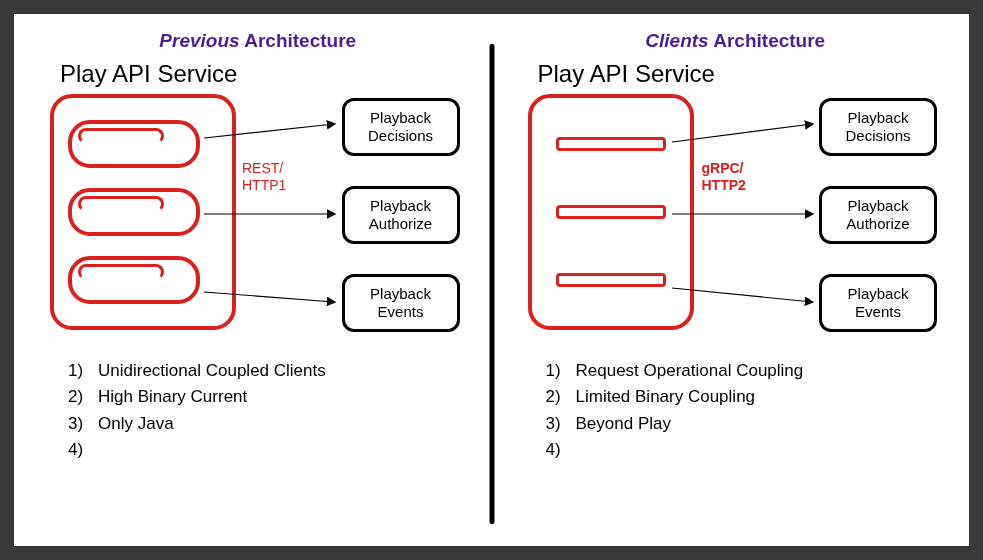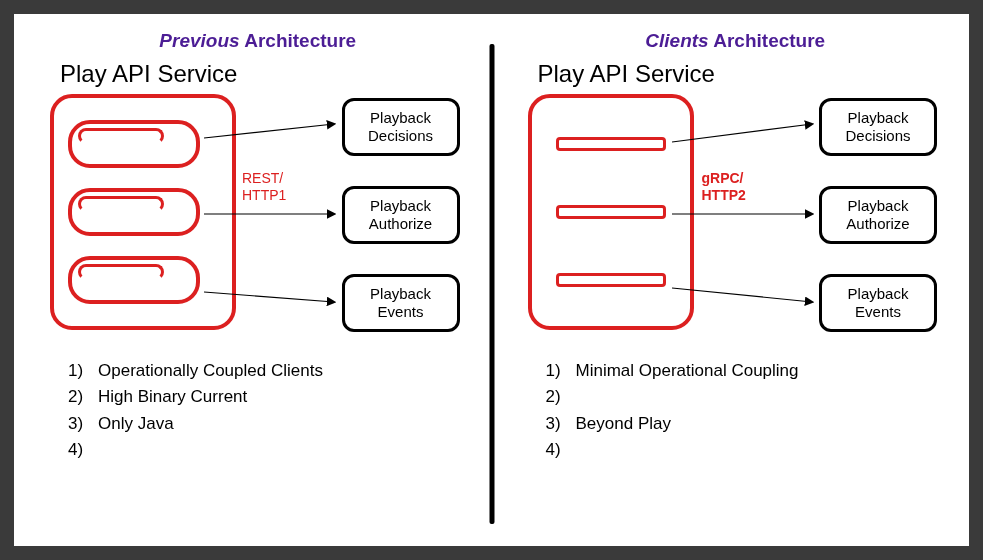--- a/index.html
+++ b/index.html
@@ -108,21 +108,21 @@
     }
     .svc-1 { right: 12px; top: 4px; }
     .svc-2 { right: 12px; top: 92px; }
     .svc-3 { right: 12px; top: 180px; }
     .proto-label {
       position: absolute;
       color: #dc2020;
       font-size: 14px;
       line-height: 1.2;
       left: 198px;
-      top: 76px;
+      top: 66px;
     }
     .proto-label.current { left: 180px; font-weight: bold; }
     .arrow {
       position: absolute;
       pointer-events: none;
     }
     .bullets {
       font-size: 17px;
       line-height: 1.55;
       padding-left: 24px;
@@ -158,21 +158,21 @@
         <line x1="0" y1="198" x2="130" y2="208" stroke="#000" stroke-width="1.2" marker-end="url(#ah1)"></line>
       </svg>
       <div class="proto-label">REST/<br>HTTP1</div>
       <div class="svc-box svc-1">Playback<br>Decisions</div>
       <div class="svc-box svc-2">Playback<br>Authorize</div>
       <div class="svc-box svc-3">Playback<br>Events</div>
     </div>
     <div class="bullets">
       <div class="row">
           <span class="num">1)</span>
-          <span>Operationally Coupled Clients</span>
+          <span>Unidirectional Coupled Clients</span>
         </div>
       <div class="row">
           <span class="num">2)</span>
           <span>High Binary Current</span>
         </div>
       <div class="row">
           <span class="num">3)</span>
           <span>Only Java</span>
         </div>
       <div class="row">
@@ -203,24 +203,25 @@
         <line x1="0" y1="194" x2="140" y2="208" stroke="#000" stroke-width="1.2" marker-end="url(#ah2)"></line>
       </svg>
       <div class="proto-label current">gRPC/<br>HTTP2</div>
       <div class="svc-box svc-1">Playback<br>Decisions</div>
       <div class="svc-box svc-2">Playback<br>Authorize</div>
       <div class="svc-box svc-3">Playback<br>Events</div>
     </div>
     <div class="bullets">
       <div class="row">
           <span class="num">1)</span>
-          <span>Minimal Operational Coupling</span>
+          <span>Request Operational Coupling</span>
         </div>
       <div class="row">
           <span class="num">2)</span>
+          <span>Limited Binary Coupling</span>
         </div>
       <div class="row">
           <span class="num">3)</span>
           <span>Beyond Play</span>
         </div>
       <div class="row">
           <span class="num">4)</span>
         </div>
     </div>
   </div>

